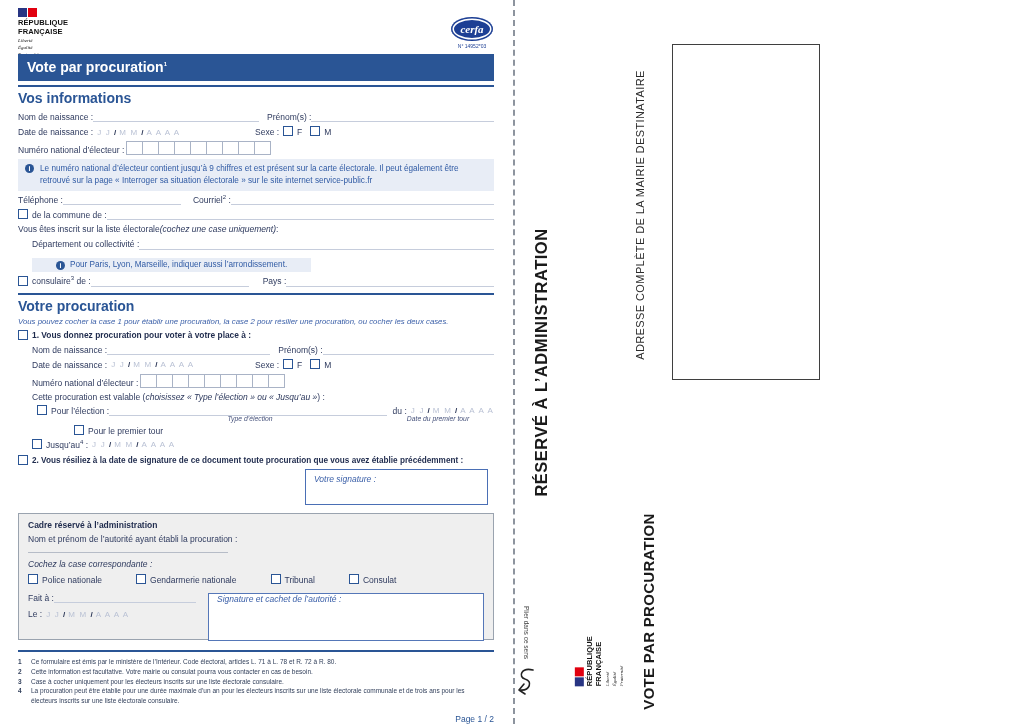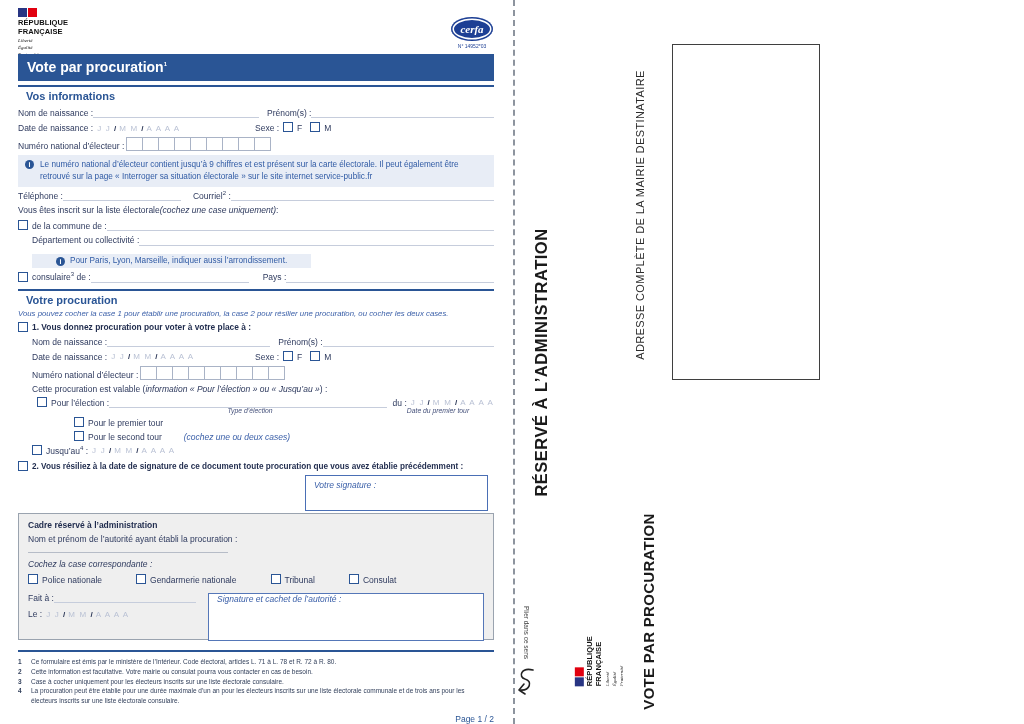--- a/index.html
+++ b/index.html
@@ -17,21 +17,21 @@
   .date-ph{display:inline-flex;gap:3px;align-items:flex-end;color:#b9c1d4;font-size:8px;
            letter-spacing:1.2px;white-space:nowrap;}
   .date-ph .sl{color:#1f2b4d;font-weight:bold;letter-spacing:0;}
   .notice{display:flex;gap:6px;background:#e8edf6;color:#2f5aa4;padding:4px 7px;
           font-size:8.2px;line-height:1.45;margin-bottom:4px;}
   .notice-inline{display:inline-flex;gap:5px;background:#e8edf6;color:#2f5aa4;padding:2px 24px;
           font-size:8.2px;margin-bottom:4px;align-items:center;}
   .info-ic{width:9px;height:9px;border-radius:50%;background:#2a5595;color:#fff;font-size:7px;
            font-weight:bold;display:flex;align-items:center;justify-content:center;
            flex:0 0 auto;font-style:normal;margin-top:1px;}
-  .sec-head{color:#2a5595;font-weight:bold;font-size:11px;margin:3px 8px 6px;}
+  .sec-head{color:#2a5595;font-weight:bold;font-size:14px;margin:3px 0 6px;}
   .sec-rule{border-top:2px solid #2a5595;margin-top:4px;}
   .it{font-style:italic;}
   .bold-line{font-weight:bold;color:#1f2b4d;white-space:nowrap;}
   sup{font-size:6px;line-height:0;}
   
   .rf-logo{display:inline-block;}
   .rf-flag{display:flex;gap:1px;}
   .rf-flag .b1{width:9px;height:9px;background:#283583;}
   .rf-flag .b2{width:9px;height:9px;background:#e1000f;}
   .rf-name{font-weight:bold;font-size:7.5px;line-height:1.15;color:#111;margin-top:2px;letter-spacing:.1px;}
@@ -156,30 +156,30 @@
       <span>Le numéro national d’électeur contient jusqu’à 9 chiffres et est présent sur la carte électorale. Il peut également être retrouvé sur la page « Interroger sa situation électorale » sur le site internet service-public.fr</span>
     </div>
 
     <div class="row">
       <span class="lbl">Téléphone :</span>
       <span class="fldfix" style="width:118px;"></span>
       <span class="lbl" style="margin-left:12px;"><span>Courriel</span><sup>2</sup><span> :</span></span>
       <span class="fld"></span>
     </div>
 
+    <div class="row">
+      <span class="cb"></span>
+      <span class="lbl">de la commune de :</span>
+      <span class="fld"></span>
+    </div>
+
     <div class="row" style="margin-bottom:5px;">
       <span class="lbl">Vous êtes inscrit sur la liste électorale </span>
       <span class="lbl it">(cochez une case uniquement)</span>
       <span class="lbl"> :</span>
-    </div>
-
-    <div class="row">
-      <span class="cb"></span>
-      <span class="lbl">de la commune de :</span>
-      <span class="fld"></span>
     </div>
 
     <div class="row indent">
       <span class="lbl">Département ou collectivité :</span>
       <span class="fld"></span>
     </div>
 
     <div class="indent">
       <span class="notice-inline">
         <span class="info-ic">i</span>
@@ -239,21 +239,21 @@
           <span class="cell"></span>
           <span class="cell"></span>
           <span class="cell"></span>
           <span class="cell"></span>
           <span class="cell"></span>
       </span>
     </div>
 
     <div class="row indent" style="margin-bottom:3px;">
       <span class="lbl">Cette procuration est valable (</span>
-      <span class="lbl it">information « Pour l’élection » ou « Jusqu’au »</span>
+      <span class="lbl it">choisissez « Type l’élection » ou « Jusqu’au »</span>
       <span class="lbl">) :</span>
     </div>
 
     <div class="row indent" style="margin-bottom:1px;margin-left:19px;">
       <span class="cb"></span>
       <span class="lbl">Pour l’élection :</span>
       <span class="fld"></span>
       <span class="lbl" style="margin-left:6px;">du :</span>
       <span class="date-ph" style="margin-left:4px;">
         <span>J J</span>
@@ -265,25 +265,20 @@
     </div>
     <div class="caption-row">
       <span style="width:100px;"></span>
       <span style="flex:1;text-align:center;">Type d’élection</span>
       <span style="width:112px;text-align:center;">Date du premier tour</span>
     </div>
 
     <div class="row" style="margin-left:56px;margin-bottom:3px;">
       <span class="cb"></span>
       <span class="lbl">Pour le premier tour</span>
-    </div>
-    <div class="row" style="margin-left:56px;margin-bottom:3px;">
-      <span class="cb"></span>
-      <span class="lbl">Pour le second tour</span>
-      <span class="lbl it" style="margin-left:22px;color:#3a5fa8;">(cochez une ou deux cases)</span>
     </div>
 
     <div class="row indent" style="margin-bottom:5px;">
       <span class="cb"></span>
       <span class="lbl"><span>Jusqu’au</span><sup>4</sup><span> :</span></span>
       <span class="date-ph" style="margin-left:4px;">
         <span>J J</span>
           <span class="sl">/</span>
           <span>M M</span>
           <span class="sl">/</span>

